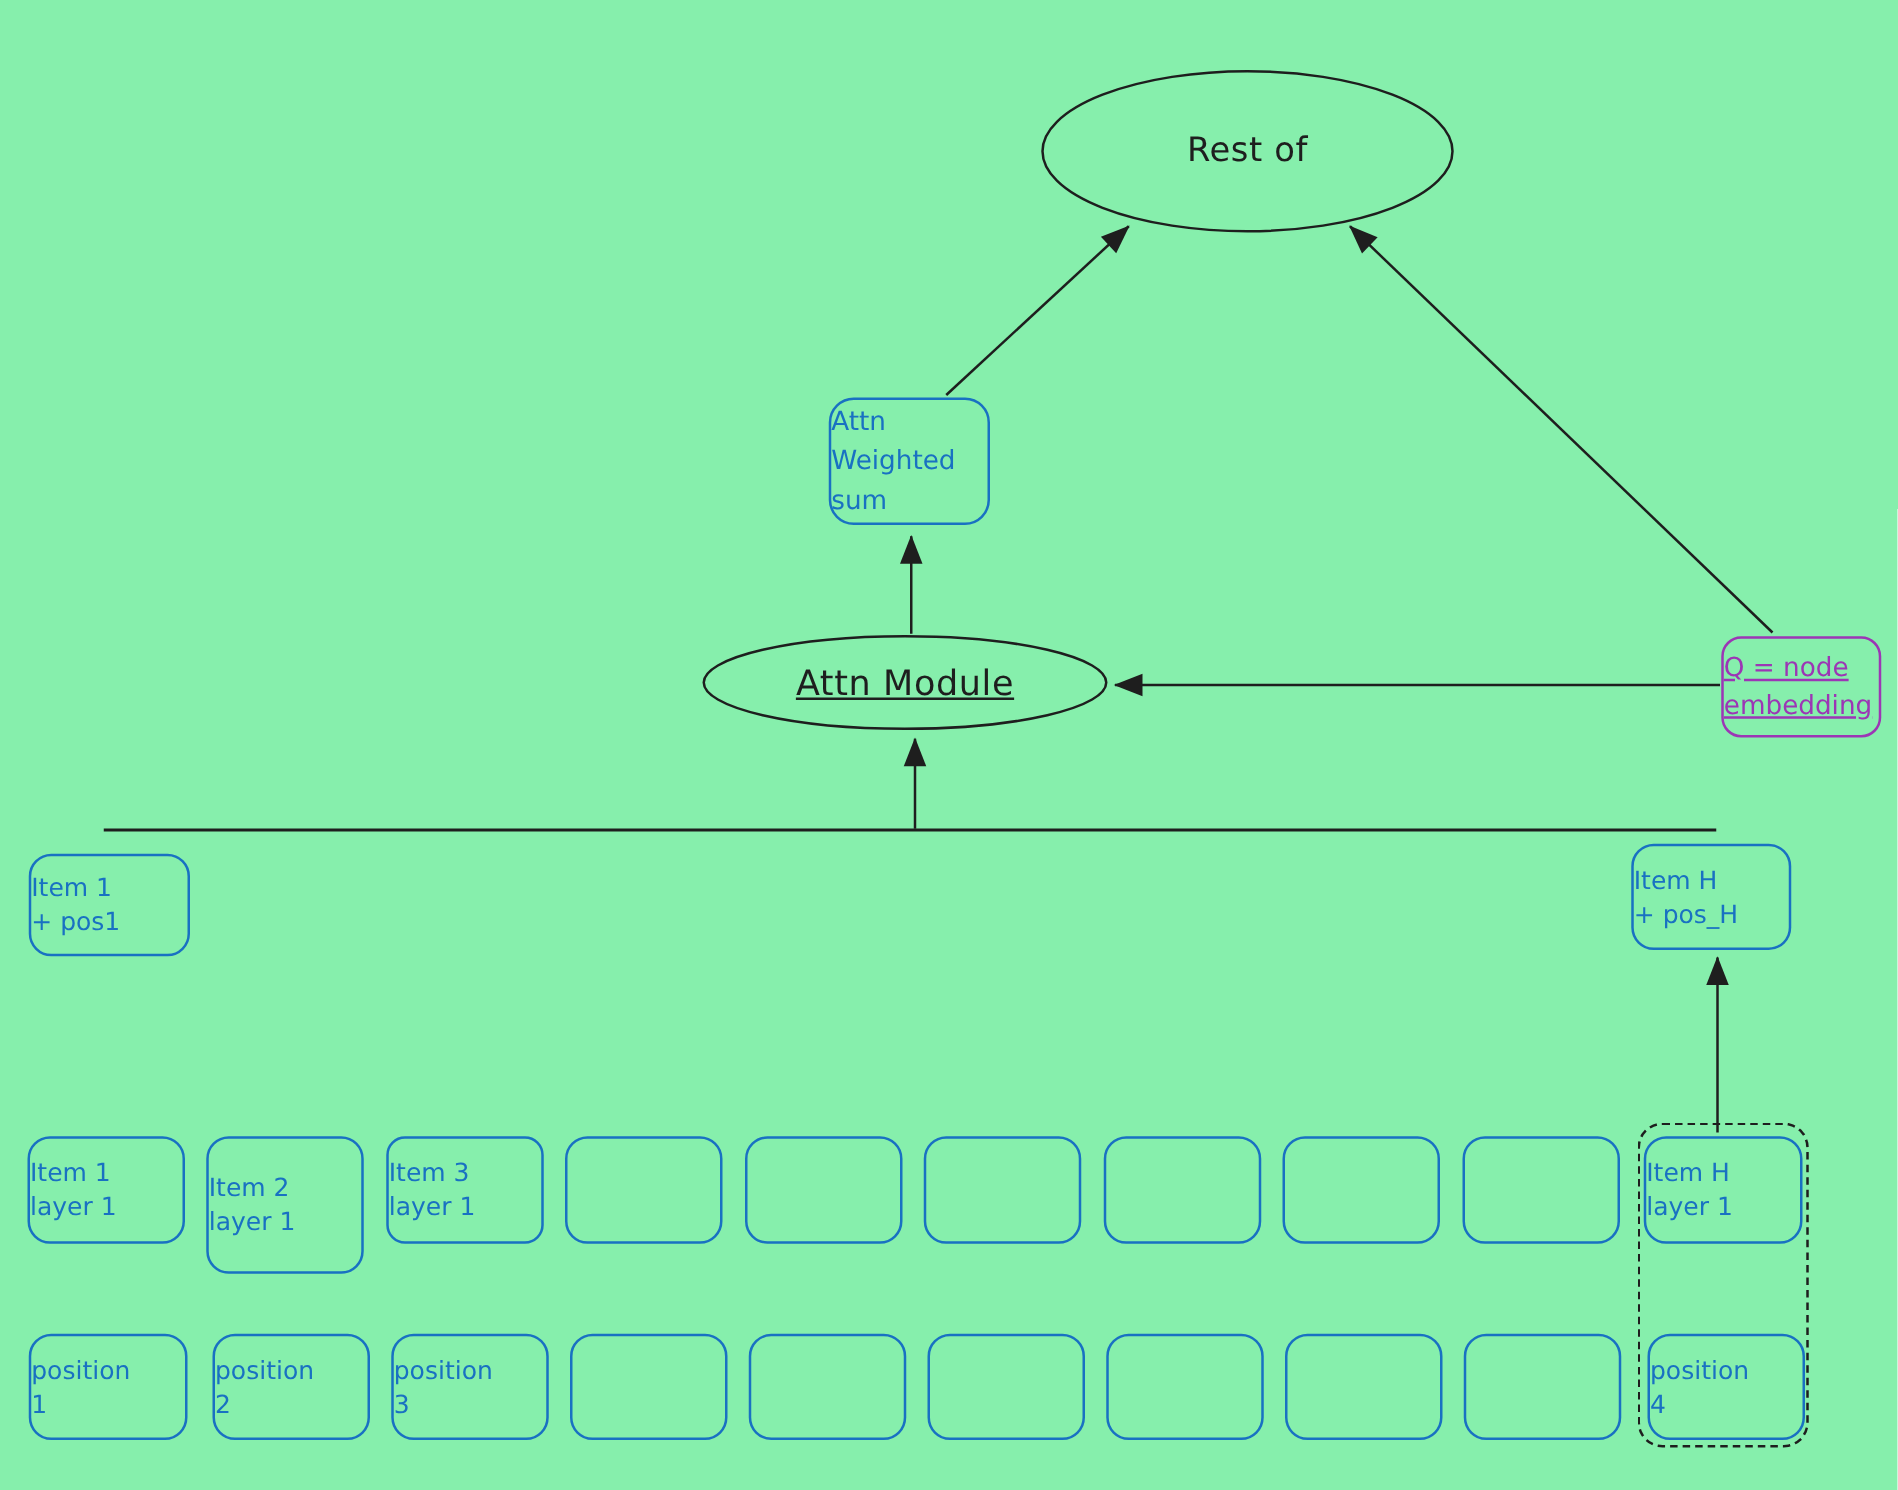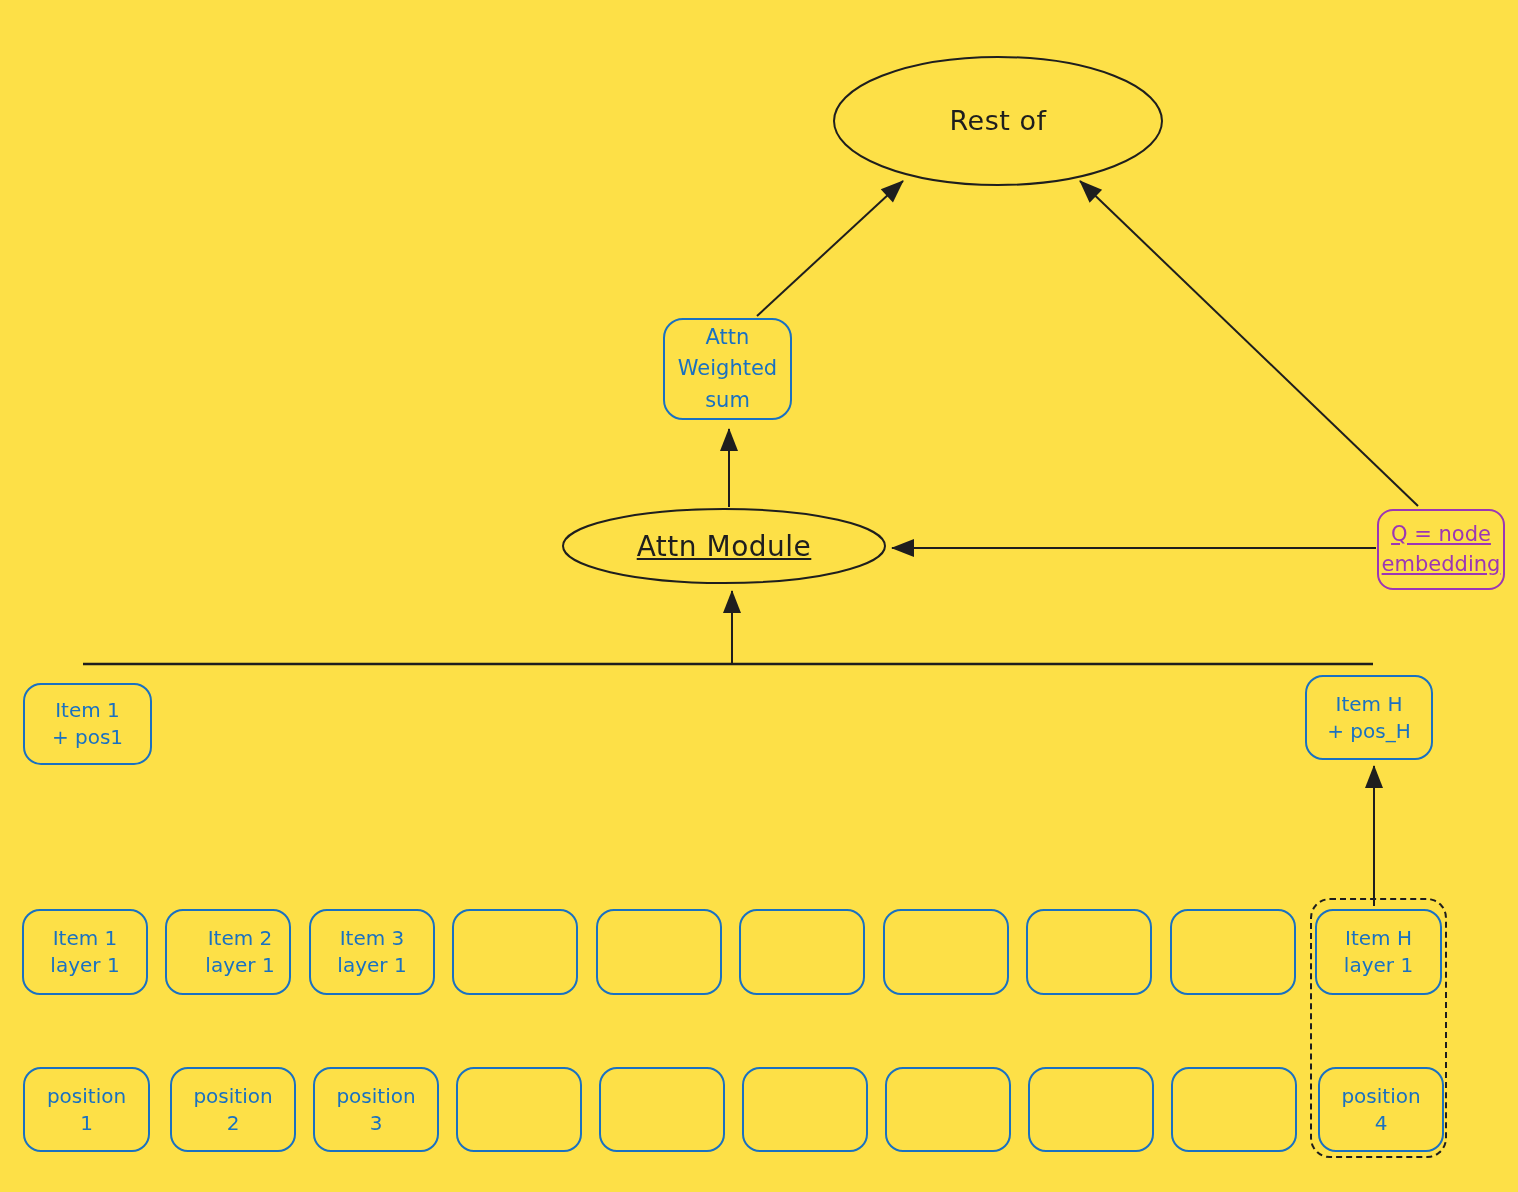--- a/index.html
+++ b/index.html
@@ -1,21 +1,21 @@
 <!DOCTYPE html>
 <html><head>
 <meta charset="utf-8">
 <style>
   html, body { margin: 0; padding: 0; background: #ffffff; }
 
   .canvas {
     position: relative;
     width: 1518px;
     height: 1192px;
-    background: #fde047;
+    background: #86efac;
     font-family: "DejaVu Sans", sans-serif;
     color: #1e1e1e;
     overflow: hidden;
   }
 
   .wires { position: absolute; left: 0; top: 0; }
 
   .label {
     position: absolute;
     display: flex;
@@ -31,21 +31,21 @@
 
   .box {
     position: absolute;
     box-sizing: border-box;
     border: 2px solid #1971c2;
     border-radius: 18px;
     color: #1971c2;
     background: #ffffff00;
     display: flex;
     flex-direction: column;
-    align-items: center;
+    align-items: flex-start;
     justify-content: center;
     text-align: center;
     font-size: 20px;
     line-height: 1.35;
   }
   .box.sum-box { font-size: 21px; line-height: 1.5; border-radius: 20px; }
   .box.purple { border-color: #9c36b5; color: #9c36b5; font-size: 21px; line-height: 1.4; border-radius: 16px; }
 
   .dashed-group {
     position: absolute;
@@ -107,25 +107,25 @@
     <div>Item H</div>
     <div>+ pos_H</div>
   </div>
 
   <div class="dashed-group" style="left:1310px; top:898px; width:137px; height:260px;"></div>
 
   <div class="box" style="left:22px; top:909px; width:126px; height:86px;">
     <div>Item 1</div>
       <div>layer 1</div>
   </div>
-  <div class="box" style="left:165px; top:909px; width:126px; height:86px;padding-left:24px;">
+  <div class="box" style="left:165px; top:909px; width:126px; height:110px;">
     <div>Item 2</div>
       <div>layer 1</div>
   </div>
-  <div class="box" style="left:309px; top:909px; width:126px; height:86px;">
+  <div class="box" style="left:309px; top:909px; width:126px; height:86px;border-radius:15px;">
     <div>Item 3</div>
       <div>layer 1</div>
   </div>
   <div class="box" style="left:452px; top:909px; width:126px; height:86px;">
     <div></div>
       <div></div>
   </div>
   <div class="box" style="left:596px; top:909px; width:126px; height:86px;">
     <div></div>
       <div></div>

